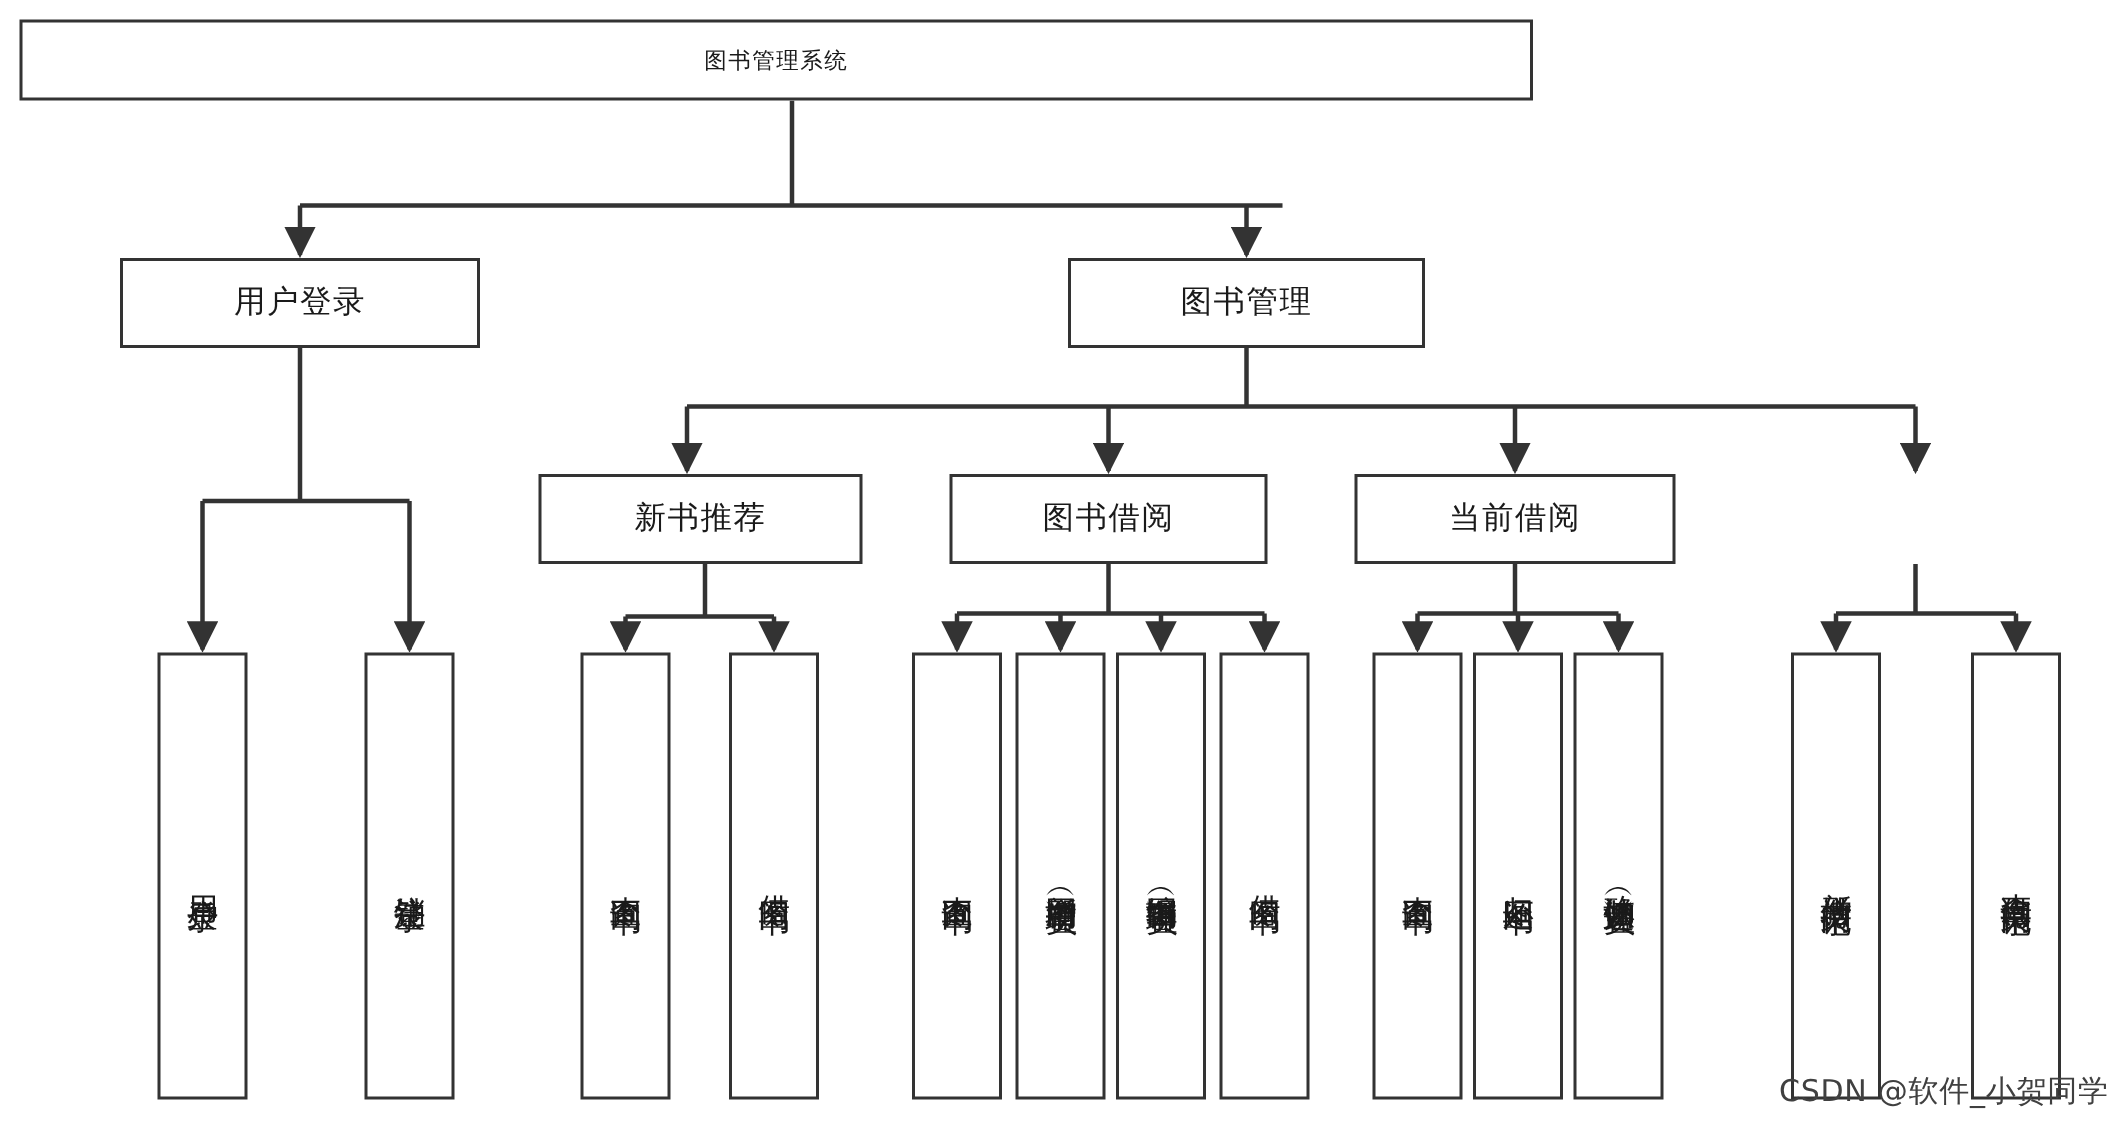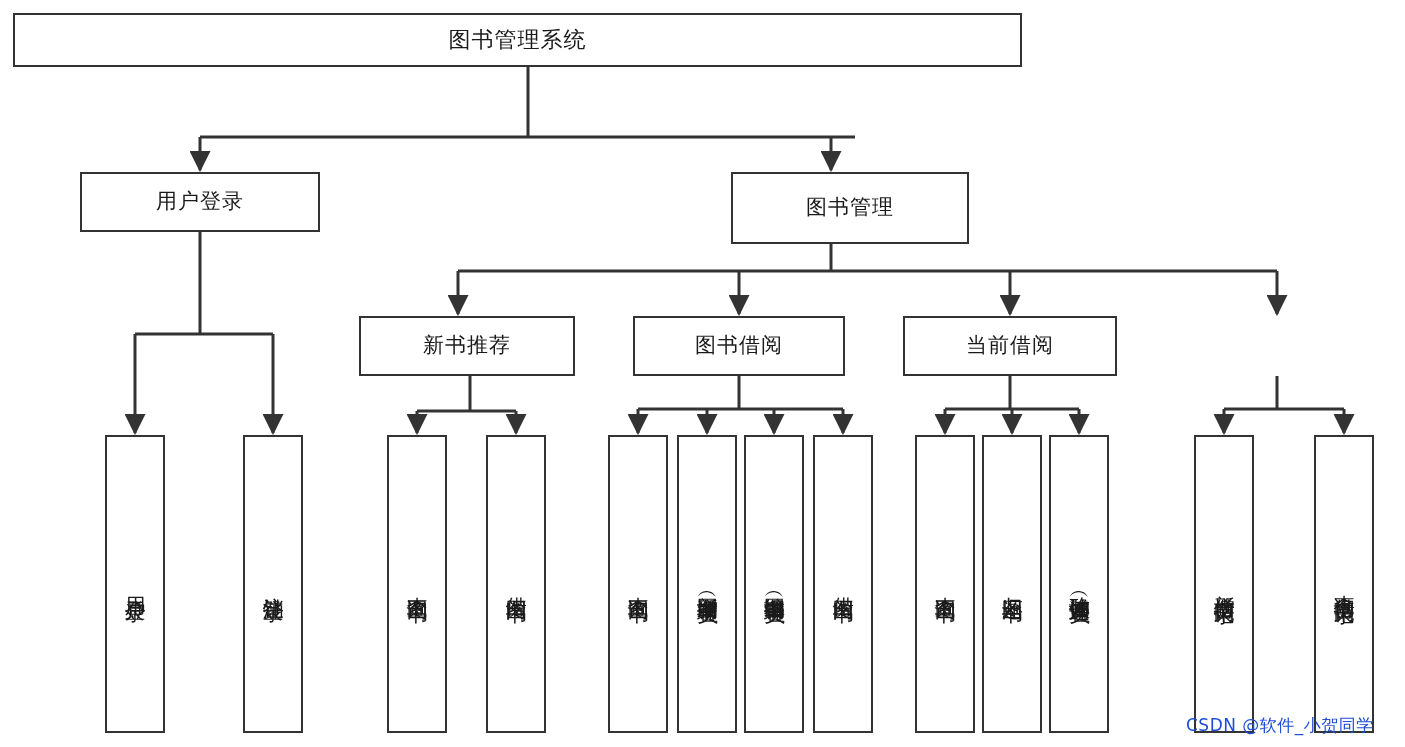--- a/index.html
+++ b/index.html
@@ -48,26 +48,26 @@
     font-size: 21px;
     line-height: 1.35;
     letter-spacing: 2px;
     padding: 4px 0;
   }
   .node.vert.tight {
     letter-spacing: 1px;
     line-height: 1.28;
   }
   #root-node {
-    font-size: 22px;
+    font-size: 15px;
   }
   #watermark {
     position: absolute;
-    color: #1d4ed8;
-    font-size: 17px;
+    color: #404040;
+    font-size: 20px;
     letter-spacing: 0.5px;
     white-space: nowrap;
     left: 1186px;
     top: 714px;
   }
 </style>
 </head>
 <body>
 
 <div id="canvas">
@@ -118,21 +118,21 @@
       <path d="M 1277 376 L 1277 409"></path>
       <path d="M 1224 409 L 1344 409"></path>
       <path d="M 1224 409 L 1224 433" marker-end="url(#arrow)"></path>
       <path d="M 1344 409 L 1344 433" marker-end="url(#arrow)"></path>
     </g>
   </svg>
 
   <div class="node horiz" id="root-node" style="left:13px; top:13px; width:1009px; height:54px;">图书管理系统</div>
 
   <div class="node horiz" style="left:80px; top:172px; width:240px; height:60px;">用户登录</div>
-  <div class="node horiz" style="left:712px; top:172px; width:238px; height:72px;margin-left:19px;">图书管理</div>
+  <div class="node horiz" style="left:712px; top:172px; width:238px; height:60px;">图书管理</div>
 
   <div class="node horiz" style="left:359px; top:316px; width:216px; height:60px;">新书推荐</div>
   <div class="node horiz" style="left:633px; top:316px; width:212px; height:60px;">图书借阅</div>
   <div class="node horiz" style="left:903px; top:316px; width:214px; height:60px;">当前借阅</div>
 
   <div class="node vert" style="left:105px; top:435px; width:60px; height:298px;">用户登录</div>
   <div class="node vert" style="left:243px; top:435px; width:60px; height:298px;">注销登录</div>
 
   <div class="node vert" style="left:387px; top:435px; width:60px; height:298px;">查询图书</div>
   <div class="node vert" style="left:486px; top:435px; width:60px; height:298px;">借阅图书</div>

